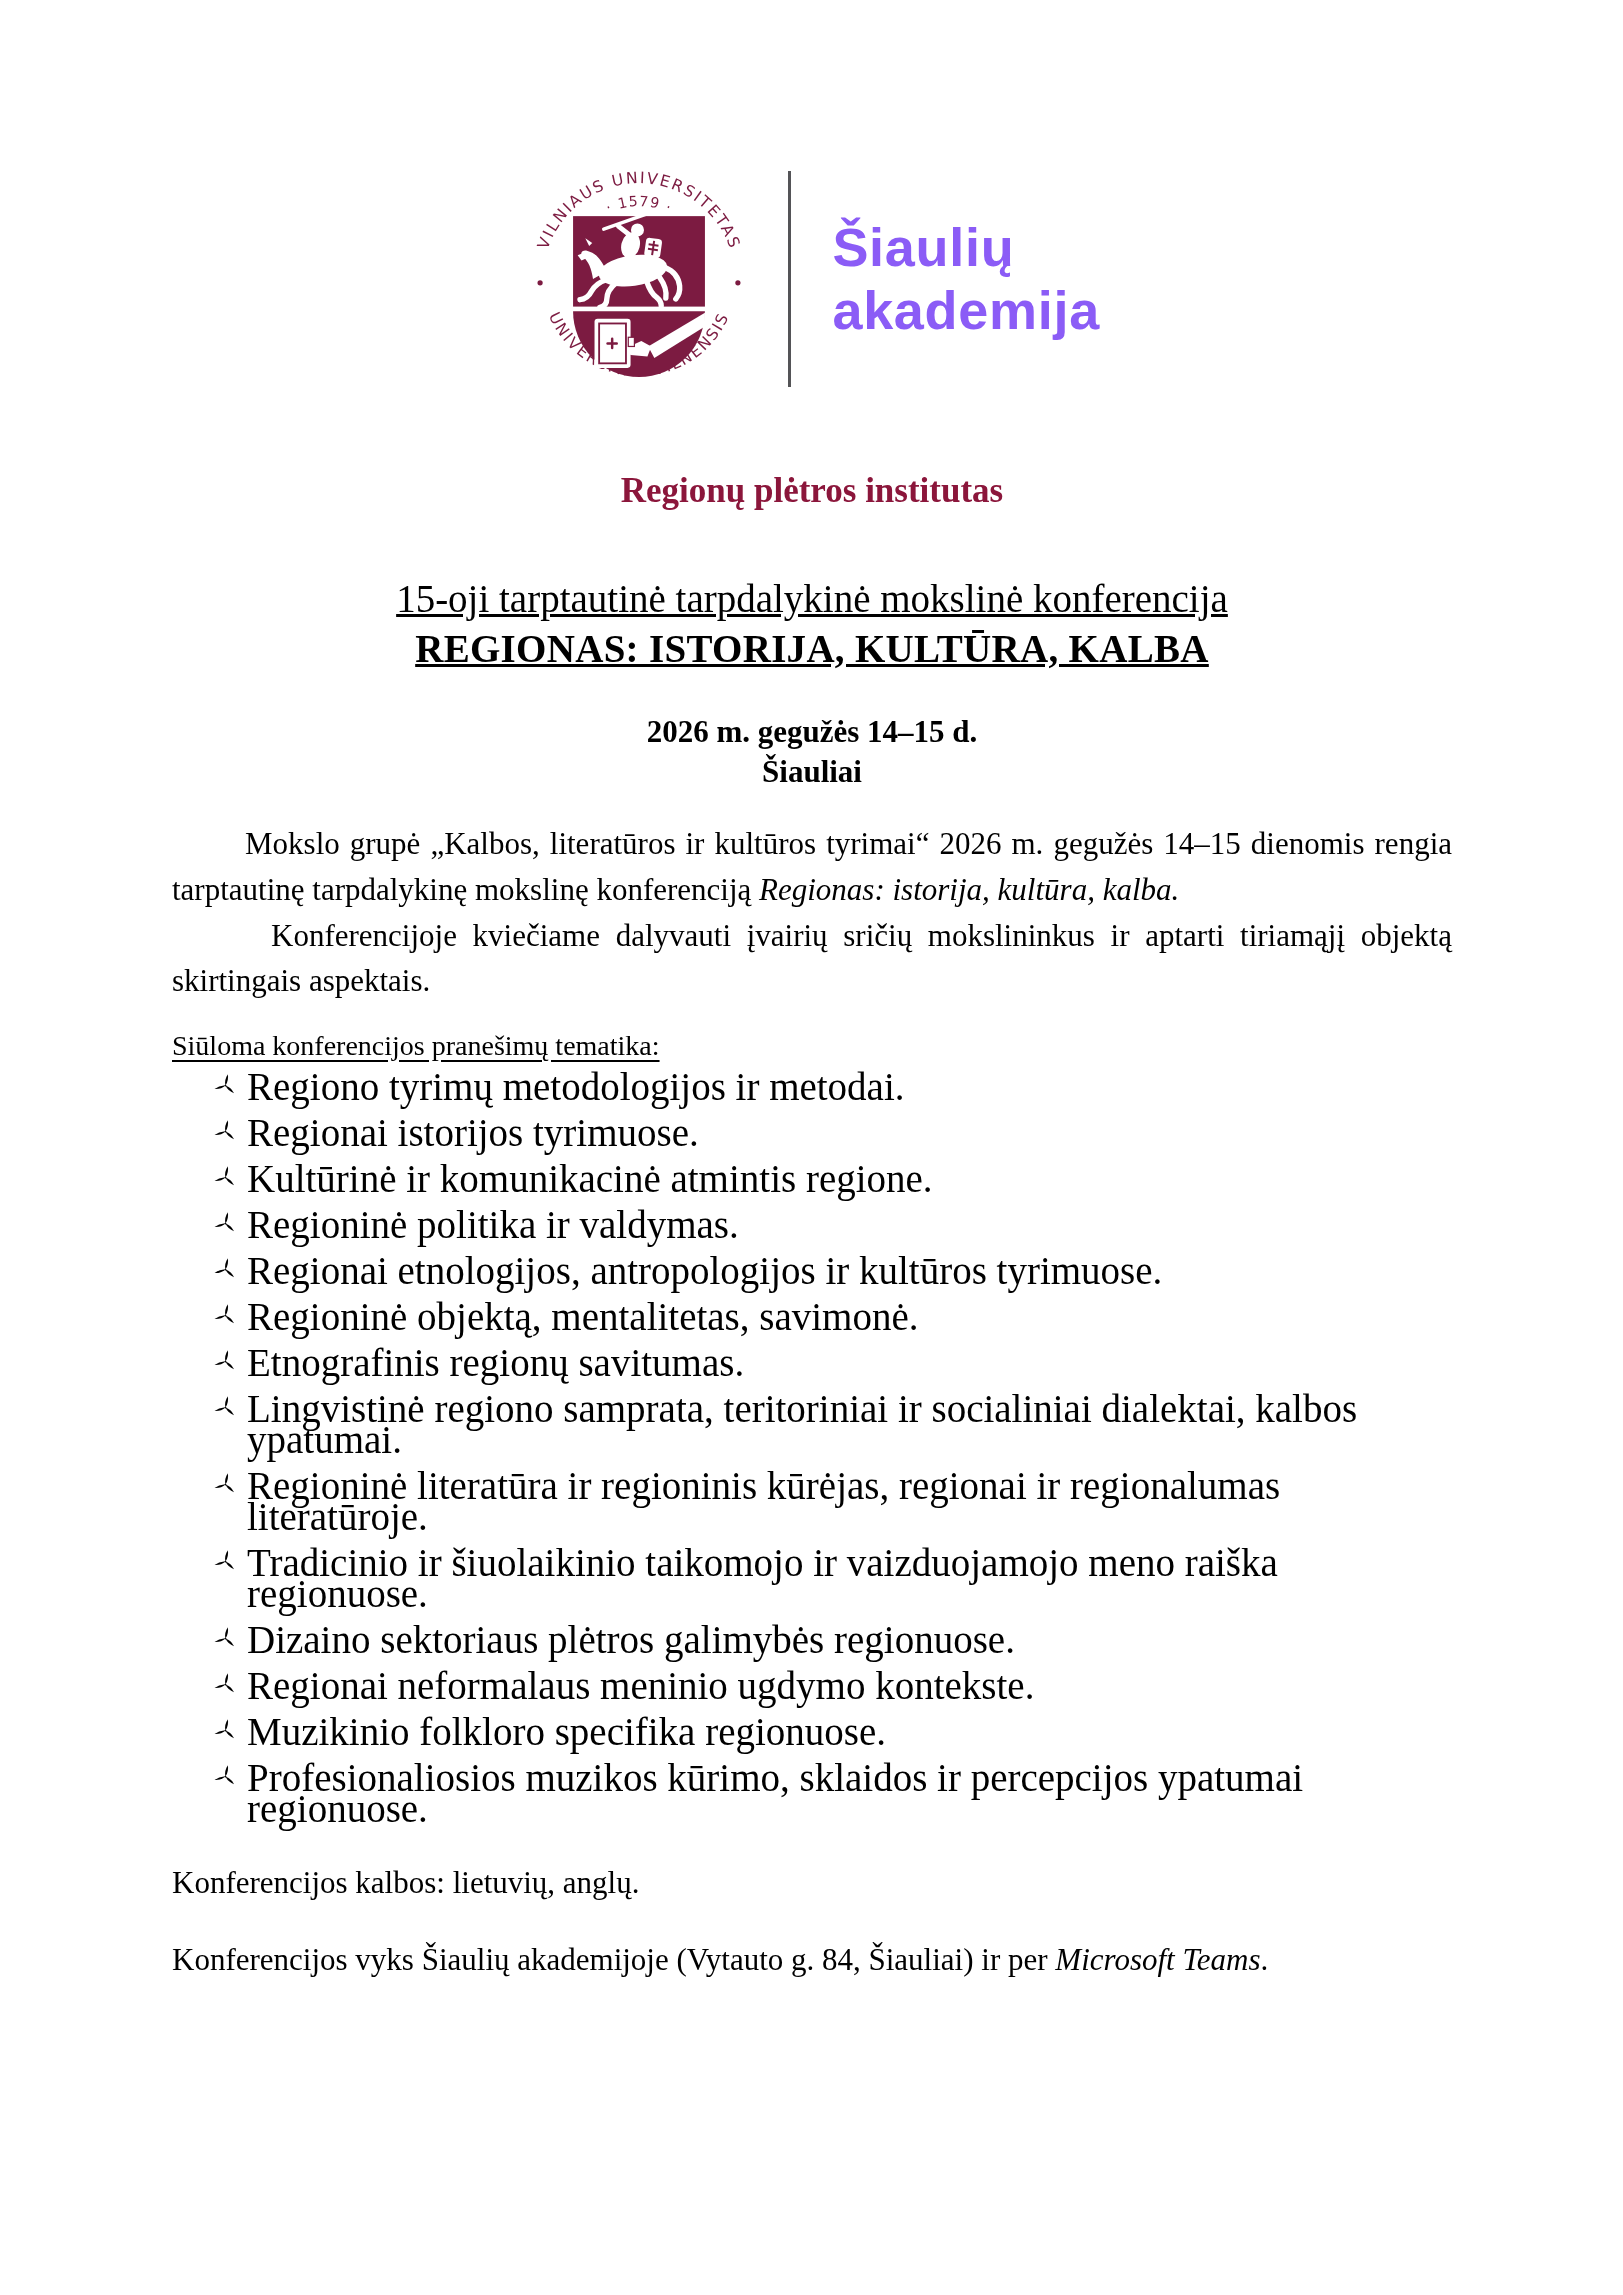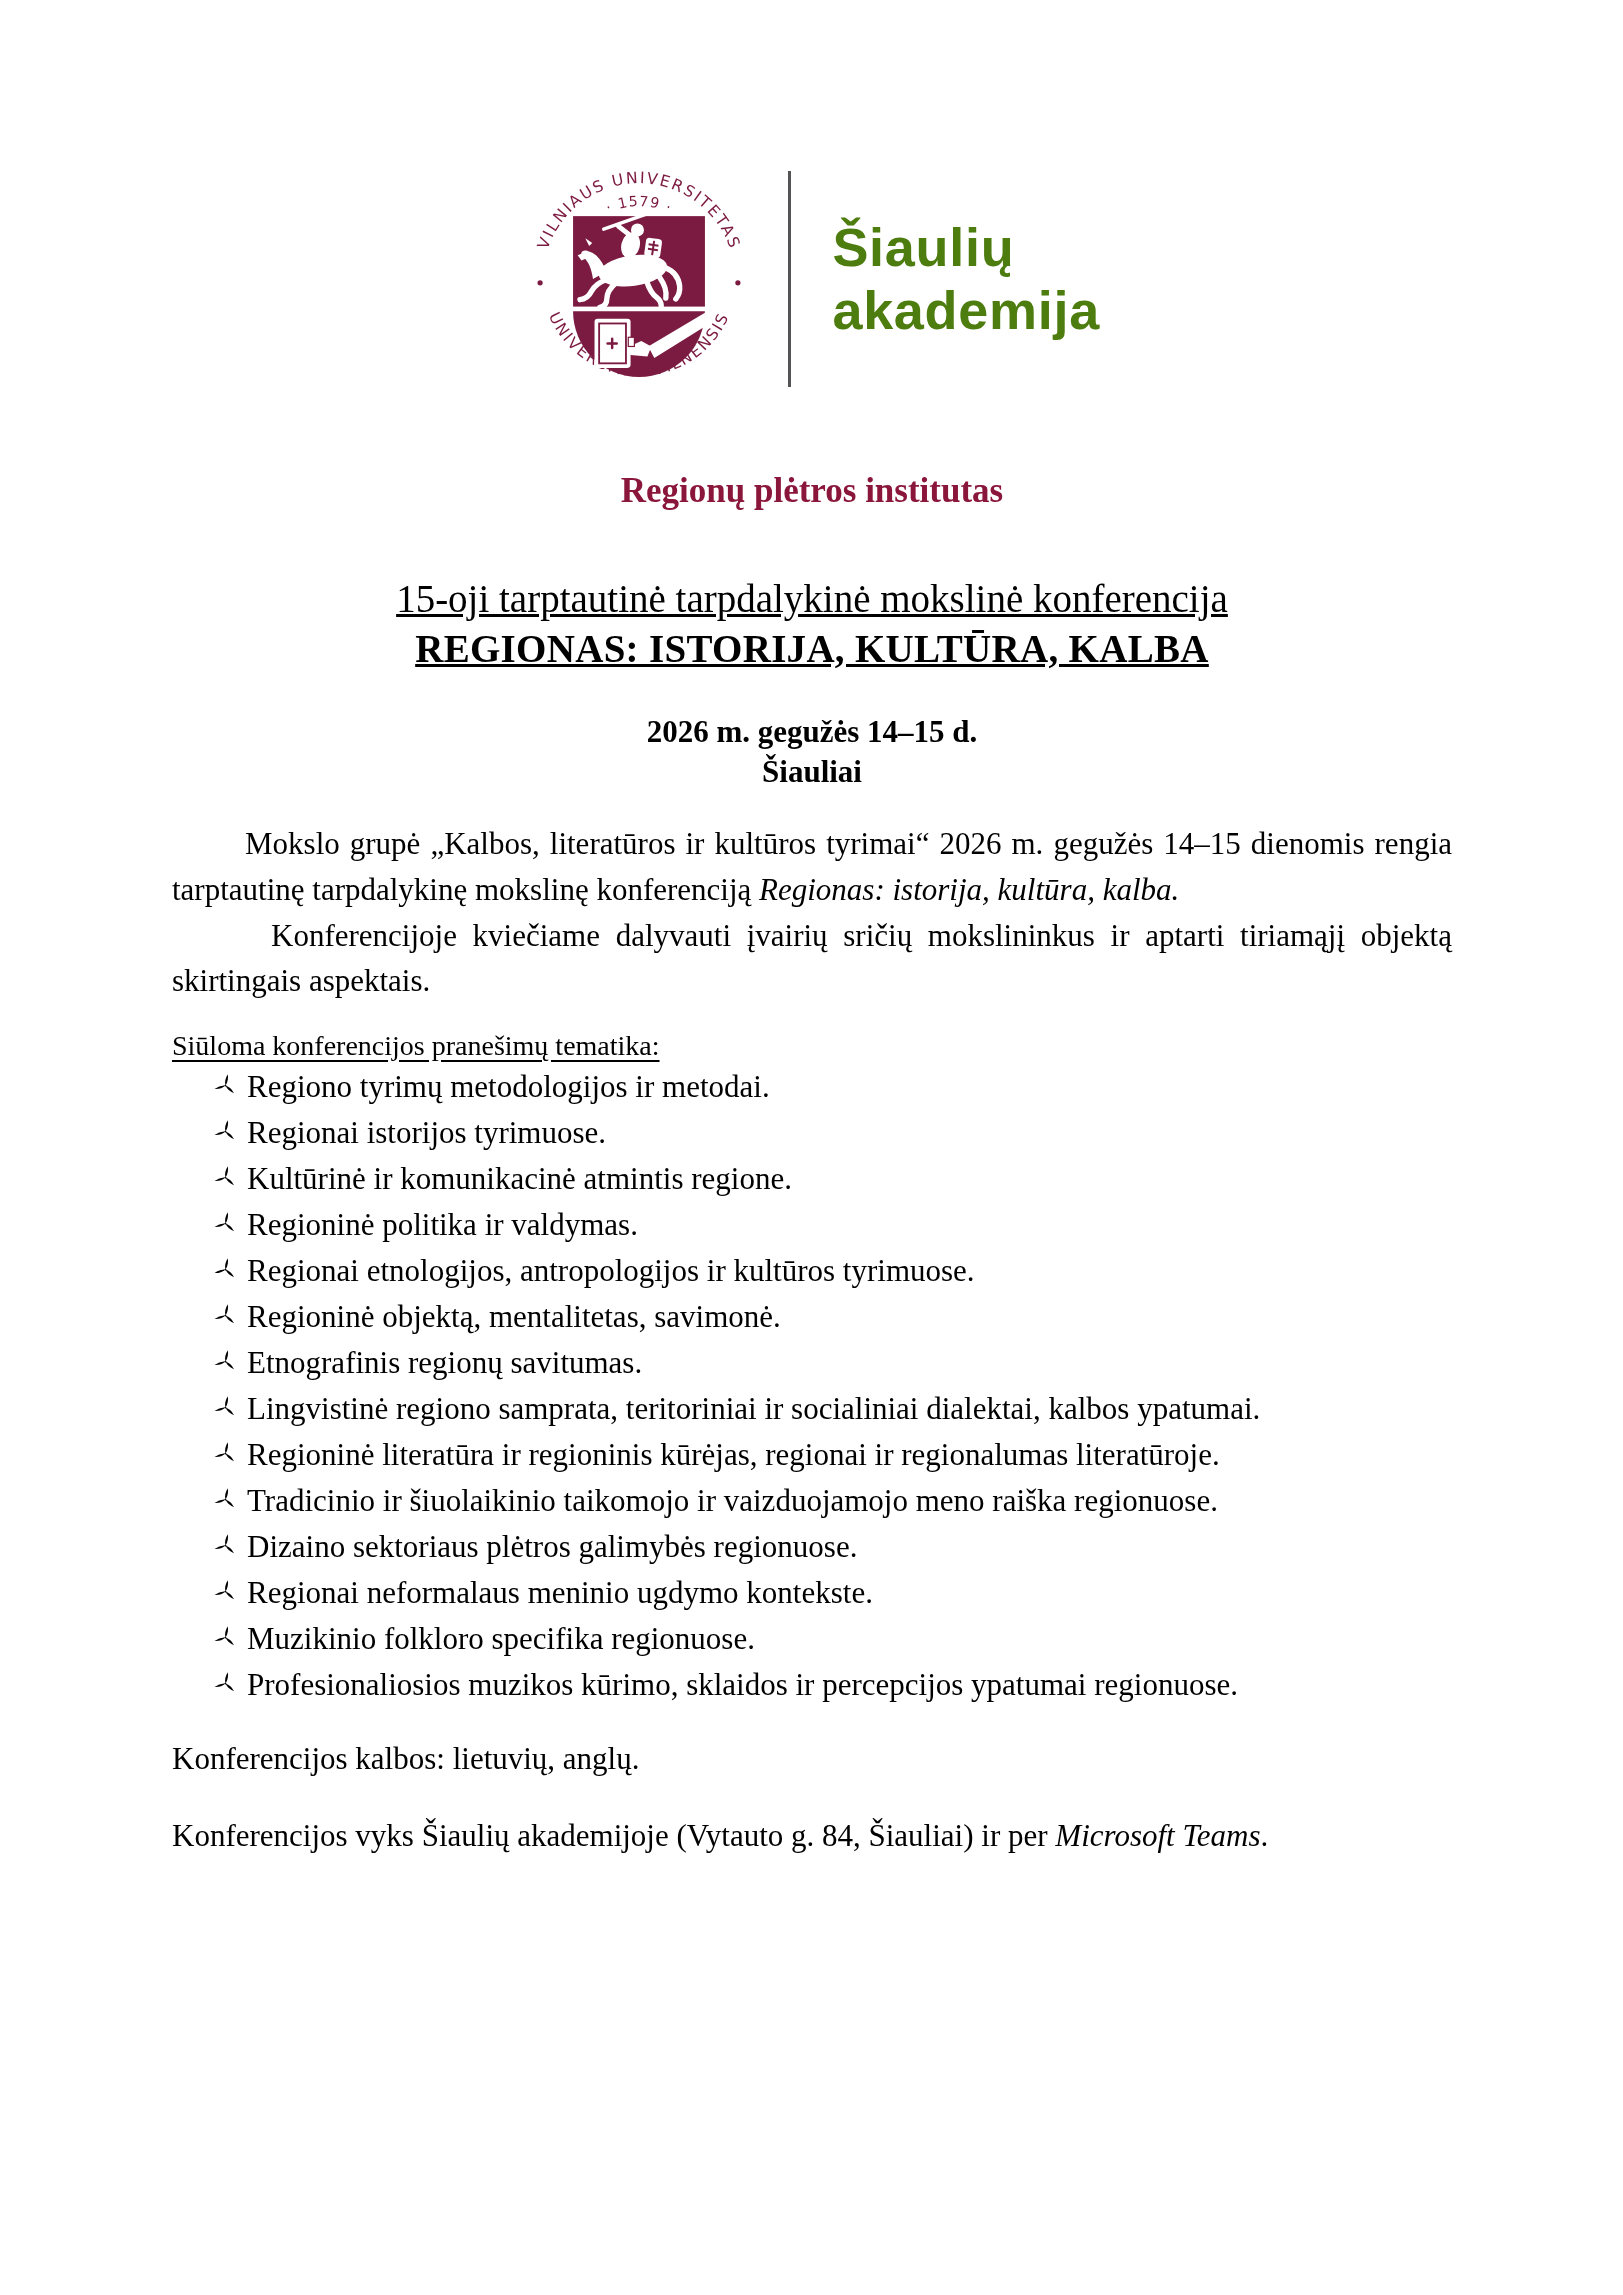--- a/index.html
+++ b/index.html
@@ -28,21 +28,21 @@
     margin-left: 34px;
     margin-right: 41px;
     flex: 0 0 auto;
   }
   .wordmark {
     font-family: "Liberation Sans", "DejaVu Sans", sans-serif;
     font-weight: bold;
     font-size: 54px;
     line-height: 1.16;
     letter-spacing: 0.7px;
-    color: #4d7c0f;
+    color: #8b5cf6;
   }
 
   
   .institute {
     margin-top: 77px;
     text-align: center;
     font-weight: bold;
     font-size: 35px;
     color: #8b163b;
   }
@@ -70,21 +70,21 @@
     text-underline-offset: 4.6px;
   }
   ul.topics {
     list-style: none;
     margin: 9.2px 0 0 0;
     padding: 0;
   }
   ul.topics li {
     position: relative;
     padding-left: 75px;
-    font-size: 31px;
+    font-size: 39px;
     line-height: 31px;
     margin-bottom: 15px;
     min-height: 31px;
   }
   .bullet-glyph {
     position: absolute;
     left: 41px;
     top: 2px;
     width: 25px;
     height: 25px;

